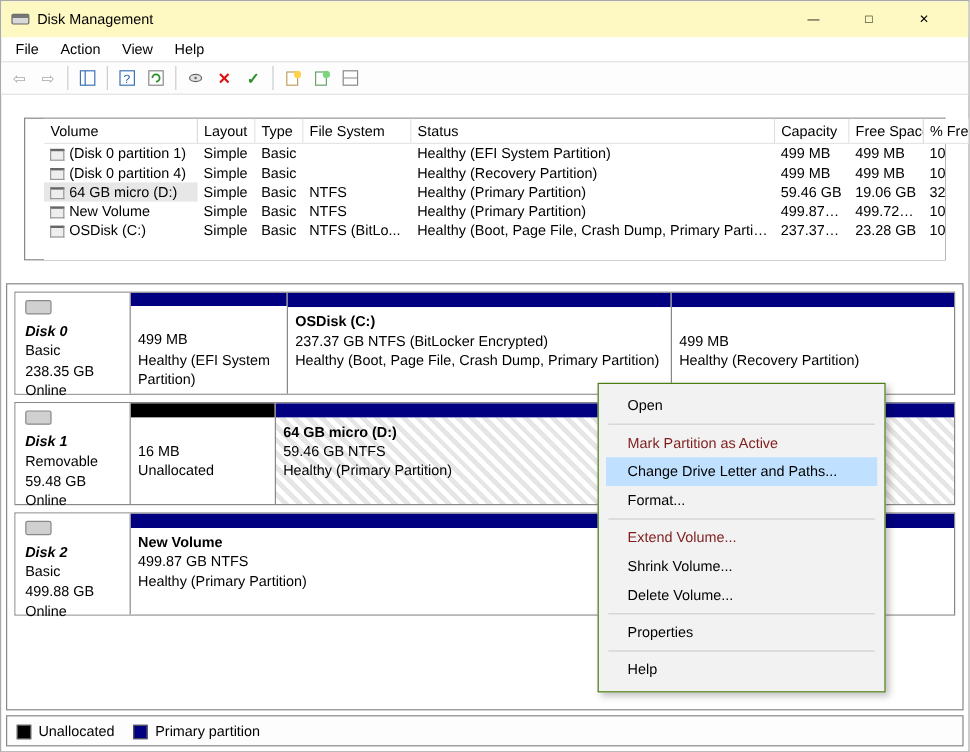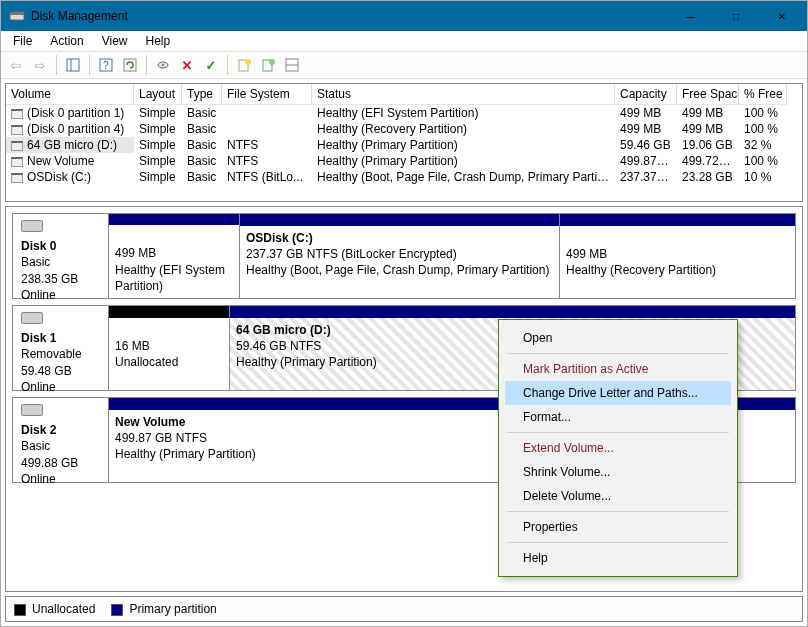--- a/index.html
+++ b/index.html
@@ -13,22 +13,22 @@
     height: 627px;
     border: 1px solid #aaa;
     overflow: hidden;
     display: flex;
     flex-direction: column;
   }
   .titlebar {
     height: 30px;
     display: flex;
     align-items: center;
-    padding: 0 2px 0 8px;
-    background: #0369a1;
+    padding: 0 14px 0 8px;
+    background: #fef9c3;
   }
   .titlebar .app-icon {
     width: 16px; height: 16px; margin-right: 6px;
     display:inline-block;
   }
   .titlebar .title { flex: 1; font-size: 12px; }
   .win-btns { display:flex; }
   .win-btn {
     width: 46px; height: 30px;
     display:flex; align-items:center; justify-content:center;
@@ -57,21 +57,22 @@
     width:22px; height:22px;
     display:flex; align-items:center; justify-content:center;
     border:1px solid transparent;
     font-size:13px;
   }
   .tbtn.disabled { opacity:0.35; }
   .tsep { width:1px; height:20px; background:#ccc; margin:0 3px; }
 
   .volumes {
     border: 1px solid #888;
-    margin: 4px;
+    margin: 19px;
+    padding-left: 16px;
   }
   .vol-head, .vol-row {
     display:grid;
     grid-template-columns: 128px 48px 40px 90px 303px 62px 62px 48px;
     font-size: 12px;
   }
   .vol-head > div {
     border-right:1px solid #ddd;
     padding: 3px 5px;
     background:#fff;
@@ -111,21 +112,21 @@
     padding: 6px 8px;
     border-right:1px solid #888;
     background:#fff;
     line-height:1.35;
   }
   .disk-label .dicon {
     width:22px;height:12px;display:inline-block;
     background:#d0d0d0;border:1px solid #888;border-radius:2px;
     margin-bottom:2px;
   }
-  .disk-label b { display:block; }
+  .disk-label b { display:block;font-style:italic; }
   .disk-parts {
     flex:1;
     display:flex;
     padding:0;
   }
   .part {
     border-left:1px solid #888;
     display:flex;flex-direction:column;
     overflow:hidden;
   }

